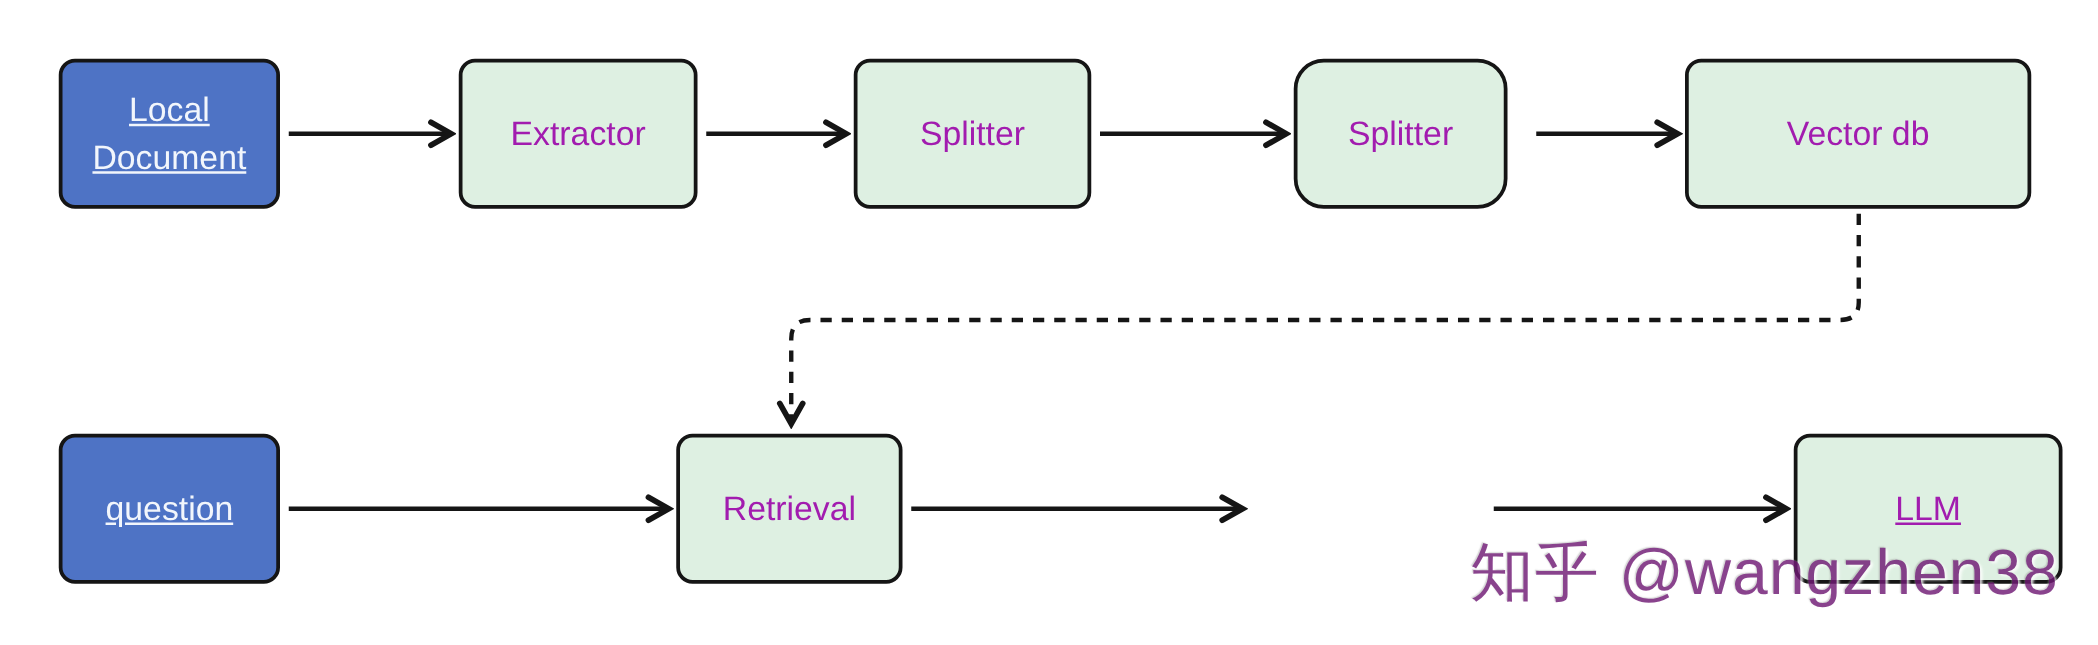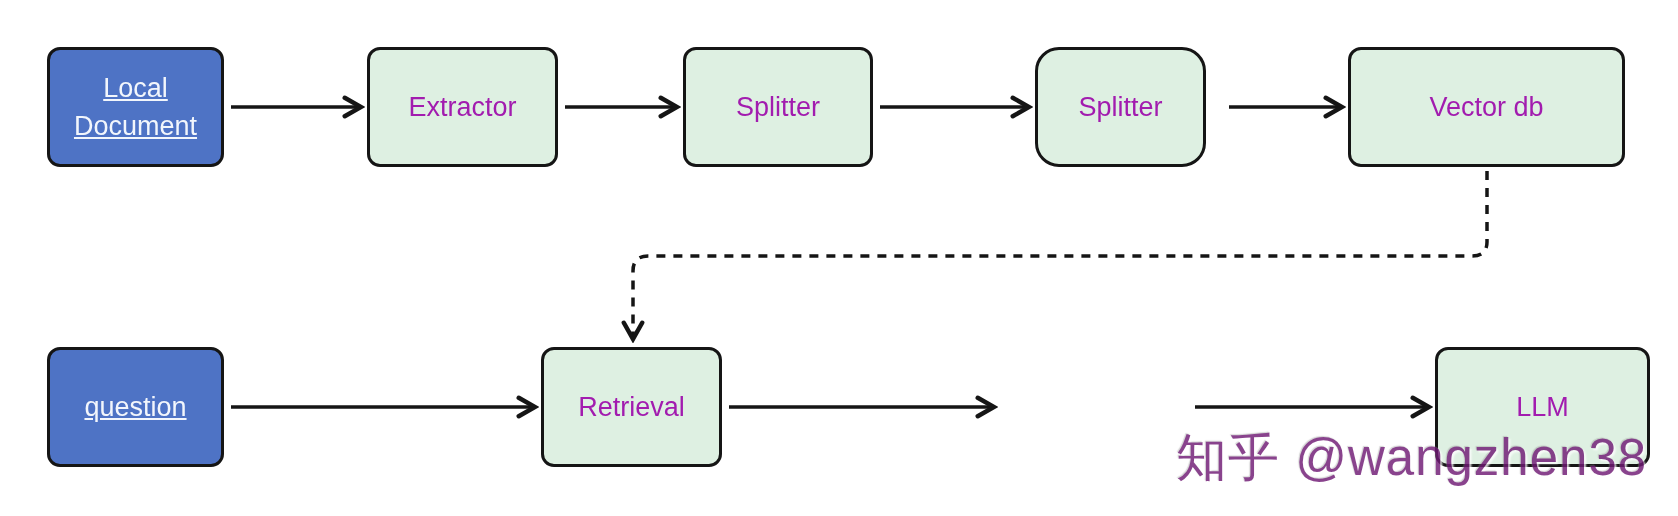--- a/index.html
+++ b/index.html
@@ -60,16 +60,16 @@
     </div>
     <div class="node process" style="left: 1348px; top: 47px; width: 277px; height: 120px;">
       <span class="label">Vector db</span>
     </div>
     <div class="node input" style="left: 47px; top: 347px; width: 177px; height: 120px; text-align: center;">
       <span class="label">question</span>
     </div>
     <div class="node process" style="left: 541px; top: 347px; width: 181px; height: 120px; align-items: center;">
       <span class="label">Retrieval</span>
     </div>
-    <div class="node process" style="left: 1435px; top: 347px; width: 215px; height: 120px;">
+    <div class="node process" style="left: 1435px; top: 347px; width: 215px; height: 120px; text-decoration: underline;">
       <span class="label">LLM</span>
     </div>
   </div>
 
 </body></html>

